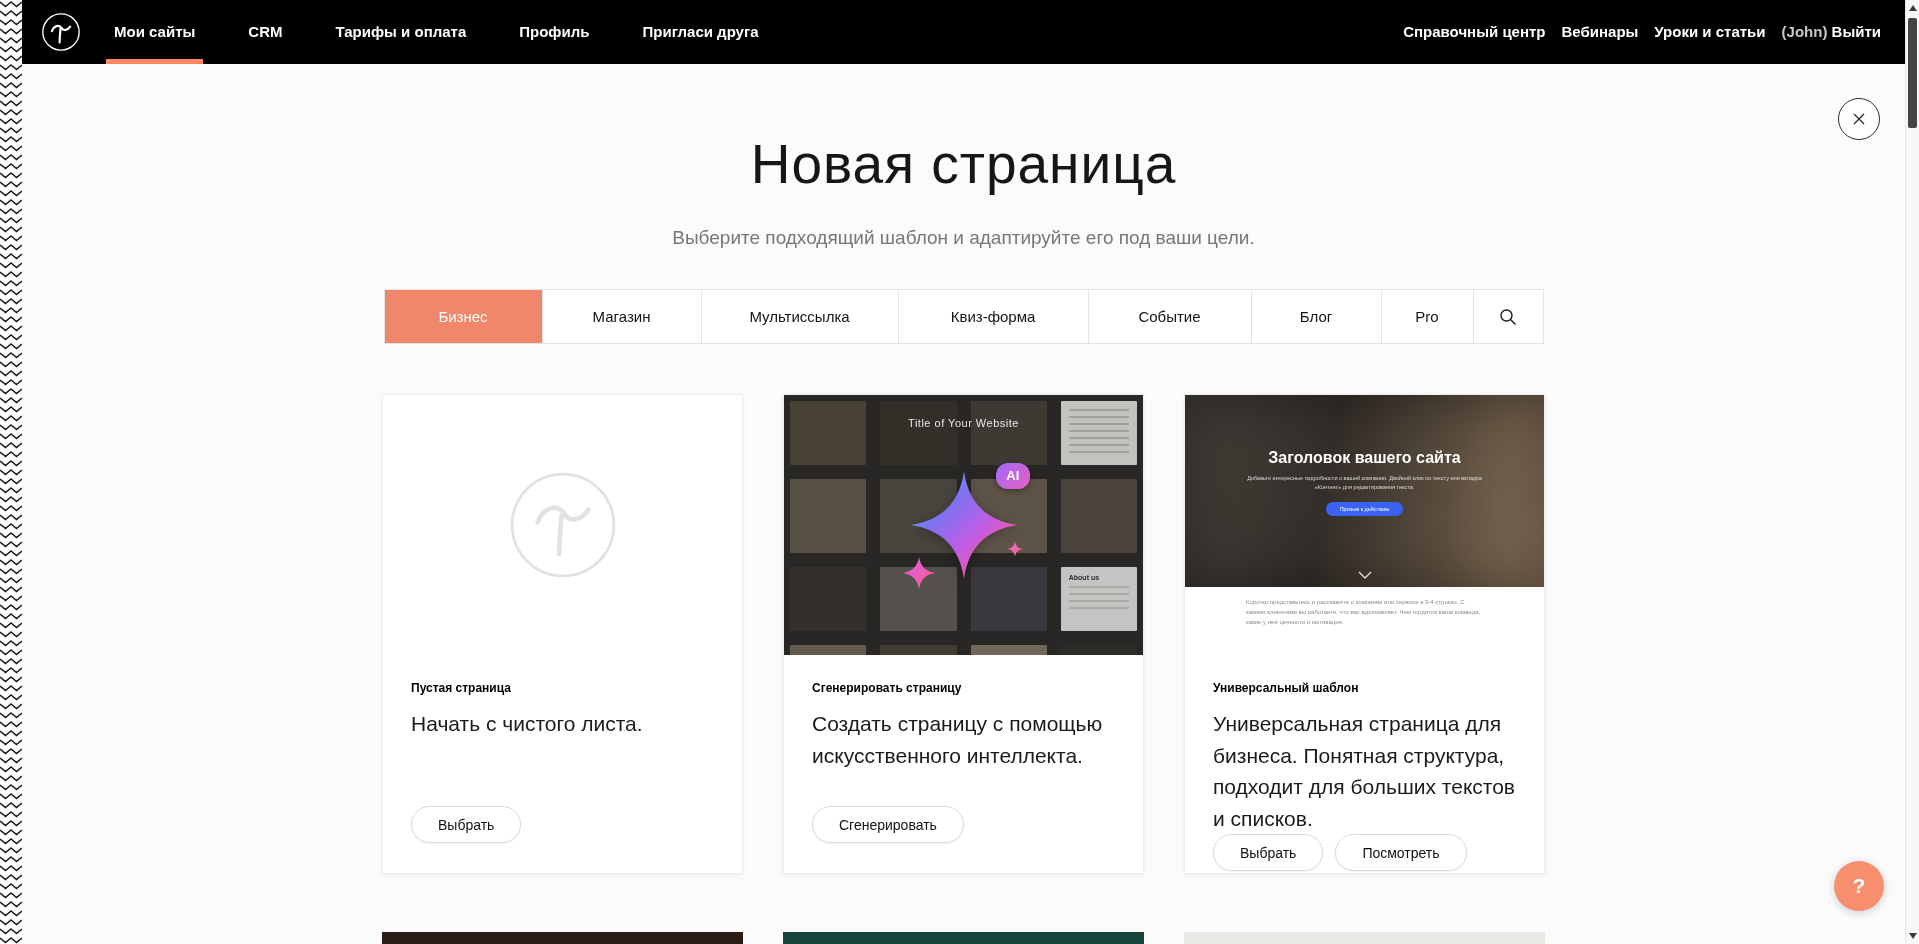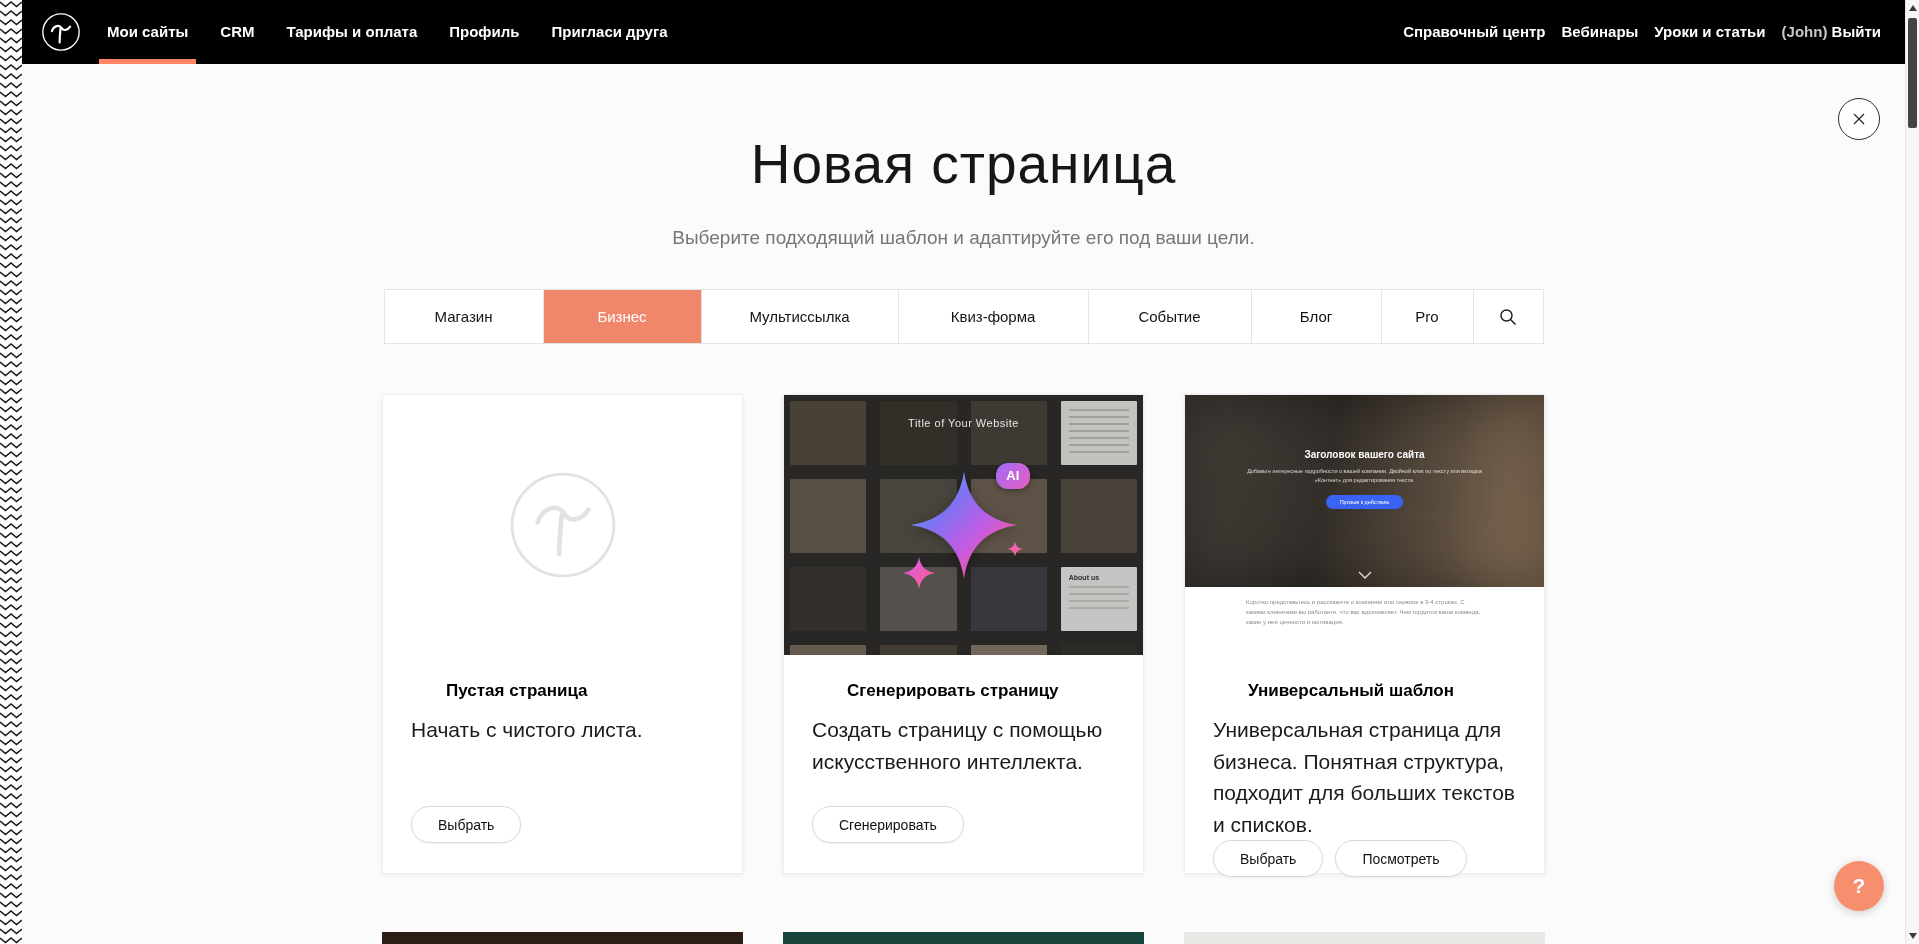--- a/index.html
+++ b/index.html
@@ -8,21 +8,21 @@
   body { font-family:"Liberation Sans", sans-serif; background:#fff; }
   .screen { position:relative; width:1919px; height:944px; background:#fbfbfb; overflow:hidden; }
 
   
   .zigzag { position:absolute; left:0; top:0; width:22px; height:944px; z-index:30; background:#fff; }
 
   
   .navbar { position:absolute; left:0; top:0; width:1905px; height:64px; background:#000;
             display:flex; align-items:center; padding:0 24px 0 41px; z-index:5; }
   .logo { display:flex; align-items:center; cursor:pointer; flex:none; }
-  .nav-left { display:flex; gap:32px; margin-left:26px; }
+  .nav-left { display:flex; gap:53px; margin-left:33px; }
   .nav-right { margin-left:auto; display:flex; gap:16px; }
   .nav-item { color:#fff; font-size:15px; font-weight:bold; line-height:64px; height:64px;
               position:relative; cursor:pointer; text-decoration:none; white-space:nowrap; }
   .nav-item.active::after { content:""; position:absolute; left:-8px; right:-8px; bottom:0;
               height:5px; background:#ff8562; }
   .profile-name { opacity:.78; }
 
   
   .main { position:absolute; left:22px; top:64px; width:1883px; height:880px; text-align:center; }
 
@@ -44,21 +44,21 @@
 
   
   .cards { margin:50px auto 0; width:1163px; display:flex; gap:40px; }
   .card { width:361px; height:480px; background:#fff; border:1px solid #ededed;
           box-shadow:0 1px 5px rgba(0,0,0,.06); display:flex; flex-direction:column;
           text-align:left; cursor:pointer; }
   .card-preview { height:260px; flex:none; position:relative; overflow:hidden; }
   .card-preview.blank { display:flex; align-items:center; justify-content:center; background:#fff; }
   .watermark { width:112px; height:112px; }
   .card-body { flex:1; display:flex; flex-direction:column; padding:26px 28px 30px; }
-  .card-body h3 { font-size:17px; font-weight:bold; color:#000;margin-left:35px; }
+  .card-body h3 { font-size:12px; font-weight:bold; color:#000; }
   .card-body p { margin-top:13px; font-size:21px; line-height:1.5; color:#1b1b1b; }
   .card-actions { margin-top:auto; display:flex; gap:12px; }
   .pill { height:37px; padding:0 26px; border-radius:19px; border:1px solid #d9d9d9; background:#fff;
           font-size:14px; color:#111; cursor:pointer; font-family:inherit;
           box-shadow:0 1px 2px rgba(0,0,0,.05); }
 
   
   .mosaic { background:#2e2c29; display:grid; grid-template-columns:repeat(4,1fr);
             grid-template-rows:64px 74px 64px 80px; gap:14px; padding:6px; }
   .tile { border-radius:1px; }
@@ -81,21 +81,21 @@
   .spark.tiny { width:16px; height:16px; left:62%; top:56%; }
   .ai-badge { position:absolute; left:59%; top:26%; width:34px; height:26px; border-radius:12px;
               background:linear-gradient(135deg,#a06af8,#e75fc0); color:#fff; font-size:13px;
               font-weight:bold; display:flex; align-items:center; justify-content:center;
               box-shadow:0 2px 6px rgba(0,0,0,.35); }
 
   
   .tpl-dark { height:192px; position:relative; text-align:center; color:#fff;
               background:linear-gradient(100deg,#46403a 0%,#332e29 40%,#5c4e3f 72%,#8d755b 100%); }
   .tpl-dark::after { content:""; position:absolute; inset:0; box-shadow:inset 0 0 60px rgba(0,0,0,.45); }
-  .tpl-heading { padding-top:54px; font-size:10px; font-weight:bold; position:relative; z-index:1; }
+  .tpl-heading { padding-top:54px; font-size:16px; font-weight:bold; position:relative; z-index:1; }
   .tpl-sub { margin:7px auto 0; width:72%; font-size:5.5px; line-height:1.6;
              color:rgba(255,255,255,.78); position:relative; z-index:1; }
   .tpl-btn { margin:10px auto 0; display:block; width:max-content; padding:4px 14px;
              background:#3a63f3; border-radius:9px; font-size:5.5px; color:#fff;
              position:relative; z-index:1; }
   .tpl-chevron { position:absolute; bottom:8px; left:50%; transform:translateX(-50%); z-index:1; }
   .tpl-light { height:68px; background:#fff; }
   .tpl-paragraph { width:66%; margin:11px auto 0; font-size:6px; line-height:1.65;
                    color:#8a8a8a; text-align:left; }
 
@@ -168,22 +168,22 @@
       <line x1="3" y1="3" x2="13" y2="13" stroke="#2b2b2b" stroke-width="1.2"></line>
       <line x1="13" y1="3" x2="3" y2="13" stroke="#2b2b2b" stroke-width="1.2"></line>
     </svg>
   </button>
 
   <main class="main">
     <h1 class="page-title">Новая страница</h1>
     <p class="page-subtitle">Выберите подходящий шаблон и адаптируйте его под ваши цели.</p>
 
     <div class="tabs">
+      <button class="tab active" style="width:158px">Бизнес</button>
       <button class="tab" style="width:159px">Магазин</button>
-      <button class="tab active" style="width:158px">Бизнес</button>
       <button class="tab" style="width:197px">Мультиссылка</button>
       <button class="tab" style="width:190px">Квиз-форма</button>
       <button class="tab" style="width:163px">Событие</button>
       <button class="tab" style="width:130px">Блог</button>
       <button class="tab" style="width:92px">Pro</button>
       <button class="tab" style="width:69px">
         <svg width="20" height="20" viewBox="0 0 20 20">
           <circle cx="8.5" cy="8.5" r="5.5" fill="none" stroke="#1a1a1a" stroke-width="1.4"></circle>
           <line x1="12.8" y1="12.8" x2="17.5" y2="17.5" stroke="#1a1a1a" stroke-width="1.4"></line>
         </svg>

